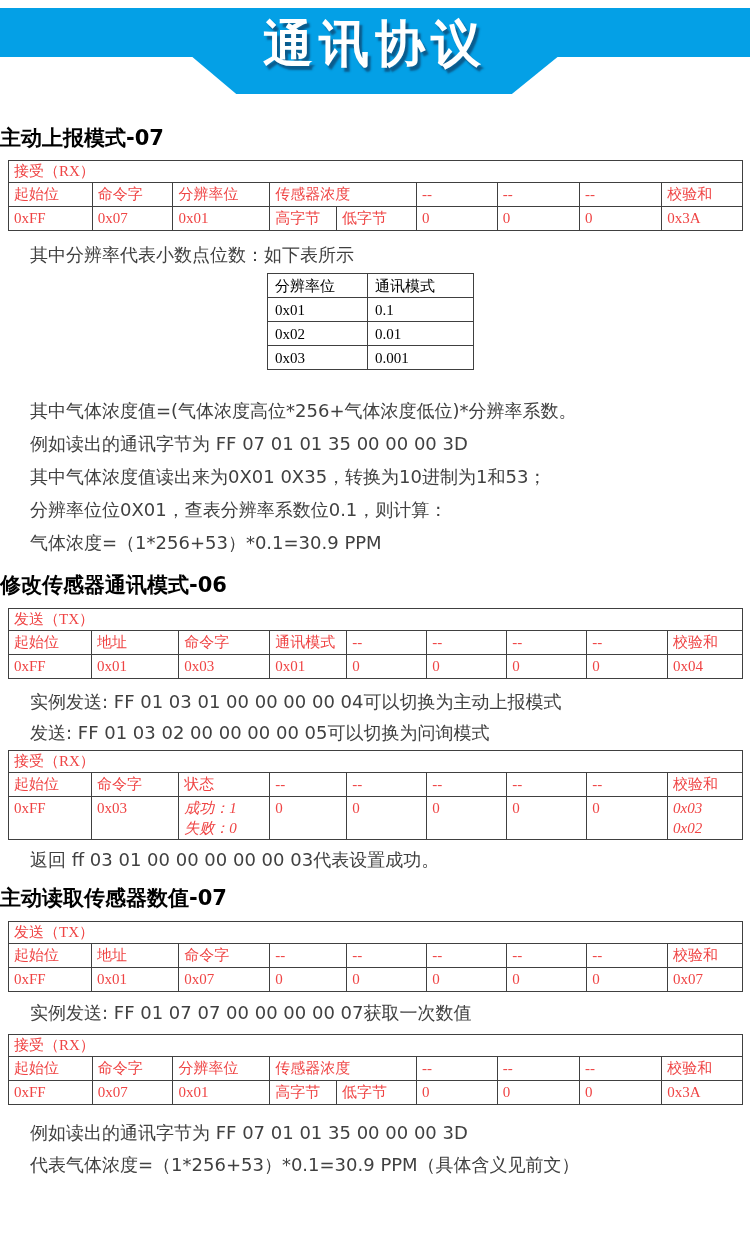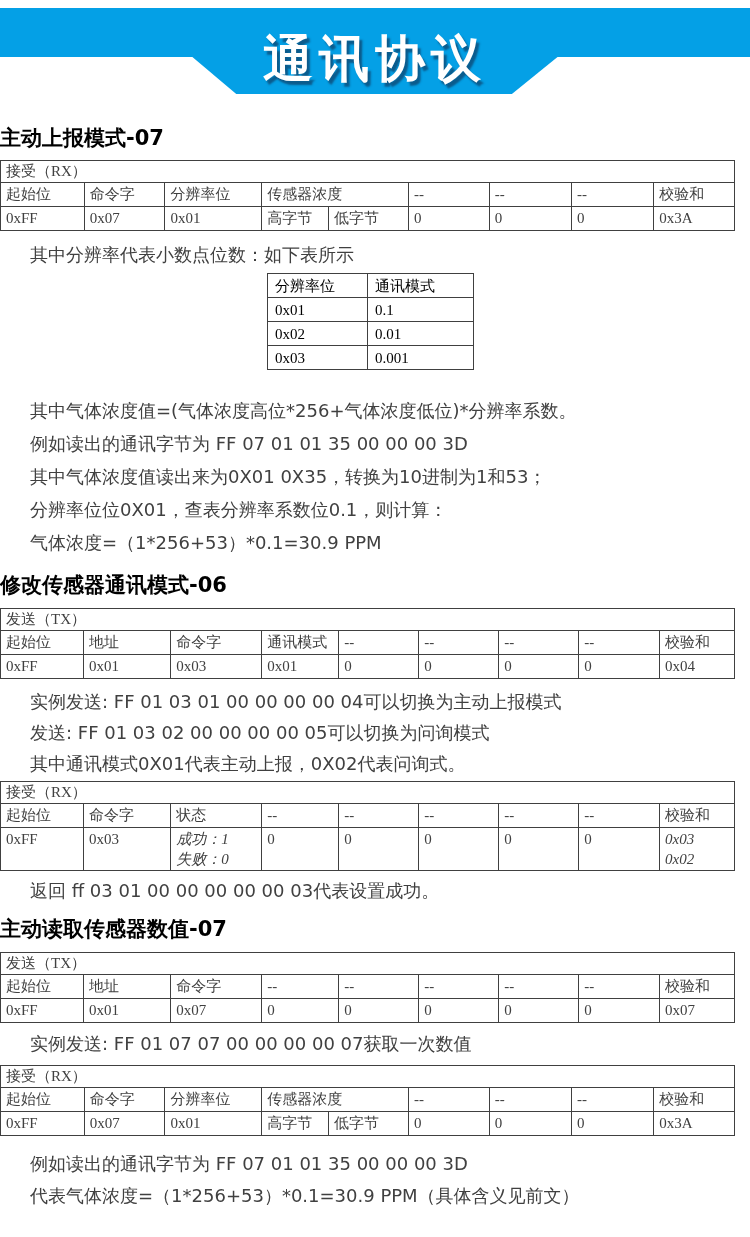--- a/index.html
+++ b/index.html
@@ -4,30 +4,30 @@
 <style>
   html,body { margin:0; padding:0; background:#ffffff; }
   body { width:750px; font-family:"DejaVu Sans","Liberation Sans",sans-serif; color:#111; }
   .page { position:relative; width:750px; height:1237px; background:#ffffff; overflow:hidden; }
 
   
   .banner { position:relative; height:96px; }
   .banner-bar  { position:absolute; top:8px;  left:0; width:750px; height:49px; background:#04a0e6; }
   .banner-trap { position:absolute; top:55px; left:190px; width:370px; height:39px; background:#04a0e6;
                  clip-path:polygon(0 0,100% 0,87% 100%,12.5% 100%); }
-  .banner-title { position:absolute; top:29px; left:0; width:100%; margin:0; text-align:center;
+  .banner-title { position:absolute; top:14px; left:0; width:100%; margin:0; text-align:center;
                   font-size:50px; line-height:60px; font-weight:bold; color:#ffffff; letter-spacing:6px;
                   text-shadow:3px 4px 2px rgba(16,45,80,.6); }
 
   
   .sec-title { margin:0; font-size:21px; font-weight:bold; line-height:28px; color:#000; }
 
   
-  .ptable { width:735px; border-collapse:collapse; table-layout:fixed;
-            font-family:"Liberation Serif","DejaVu Serif",serif; font-size:15px; color:#404040; }
+  .ptable { width:735px; margin-left:8px; border-collapse:collapse; table-layout:fixed;
+            font-family:"Liberation Serif","DejaVu Serif",serif; font-size:15px; color:#ef4444; }
   .ptable th, .ptable td { border:1px solid #404040; font-weight:normal; text-align:left;
                            padding:1px 5px; height:21px; line-height:20px; vertical-align:top; overflow:hidden; }
   .ptable .group-row td { height:19px; line-height:19px; }
   .pre { white-space:pre-line;font-style:italic; }
 
   
   .res-table { margin:6px 0 0 267px; border-collapse:collapse; table-layout:fixed; width:206px;
                font-family:"Liberation Serif","DejaVu Serif",serif; font-size:15px; color:#000; }
   .res-table th, .res-table td { border:1px solid #404040; font-weight:normal; text-align:left;
                                  padding:1px 7px; height:21px; line-height:20px; }
@@ -169,21 +169,20 @@
       <td>0</td>
       <td>0</td>
       <td>0x04</td>
     </tr>
   </tbody>
     </table>
 
   <div class="mt7">
     <p class="body-line lh31">实例发送: FF 01 03 01 00 00 00 00 04可以切换为主动上报模式</p>
     <p class="body-line lh31">发送: FF 01 03 02 00 00 00 00 05可以切换为问询模式</p>
-    <p class="body-line lh31">其中通讯模式0X01代表主动上报，0X02代表问询式。</p>
   </div>
 
   <table class="ptable mt2">
     <colgroup>
       <col style="width:11.3%">
         <col style="width:11.9%">
         <col style="width:12.4%">
       <col style="width:10.5%">
         <col style="width:10.9%">
         <col style="width:10.9%">

